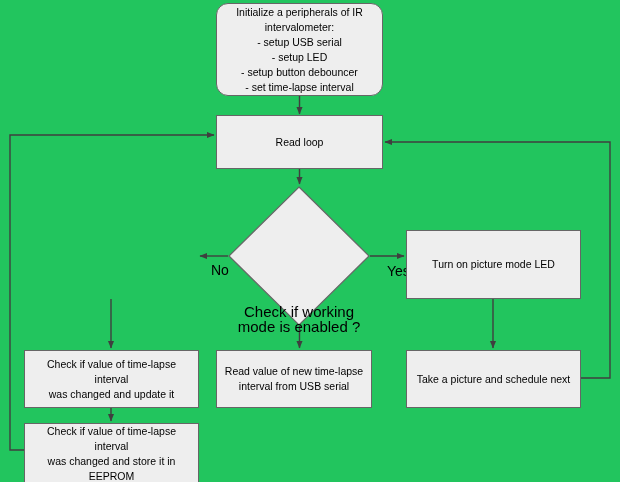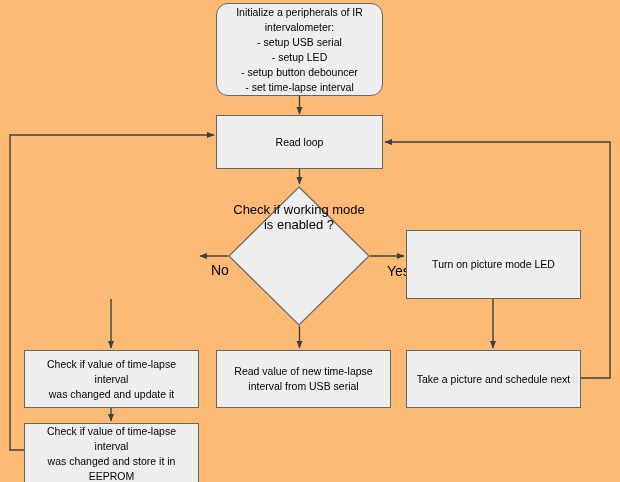--- a/index.html
+++ b/index.html
@@ -7,21 +7,21 @@
     padding: 0;
     background: #ffffff;
   }
   body {
     font-family: "Liberation Sans", sans-serif;
   }
   #canvas {
     position: relative;
     width: 620px;
     height: 482px;
-    background: #fdba74;
+    background: #22c55e;
     overflow: hidden;
   }
   svg.edges {
     position: absolute;
     left: 0;
     top: 0;
     width: 620px;
     height: 482px;
     pointer-events: none;
   }
@@ -52,28 +52,28 @@
   .diamond-shape {
     position: absolute;
     left: 0;
     top: 0;
     width: 100%;
     height: 100%;
   }
   .diamond-label {
     position: absolute;
     left: 0;
-    top: 16px;
+    top: 8px;
     width: 100%;
     height: 100%;
     display: flex;
-    align-items: flex-start;
+    align-items: flex-end;
     justify-content: center;
     text-align: center;
-    font-size: 13px;
+    font-size: 15px;
     line-height: 15px;
     color: #000000;
   }
   .edge-label {
     position: absolute;
     font-size: 14px;
     color: #000000;
     white-space: nowrap;
   }
 </style>
@@ -141,21 +141,21 @@
 
   <div class="node" style="left:406px; top:230px; width:175px; height:69px;">
     <span class="txt">Turn on picture mode LED</span>
   </div>
 
   <div class="node" style="left:24px; top:350px; width:175px; height:58px;">
     <span class="txt">Check if value of time-lapse interval
 was changed and update it</span>
   </div>
 
-  <div class="node" style="left:216px; top:350px; width:175px; height:58px;">
+  <div class="node" style="left:216px; top:350px; width:156px; height:58px;">
     <span class="txt">Read value of new time-lapse
 interval from USB serial</span>
   </div>
 
   <div class="node" style="left:406px; top:350px; width:175px; height:58px;">
     <span class="txt">Take a picture and schedule next</span>
   </div>
 
   <div class="node" style="left:24px; top:423px; width:175px; height:62px;">
     <span class="txt">Check if value of time-lapse interval

